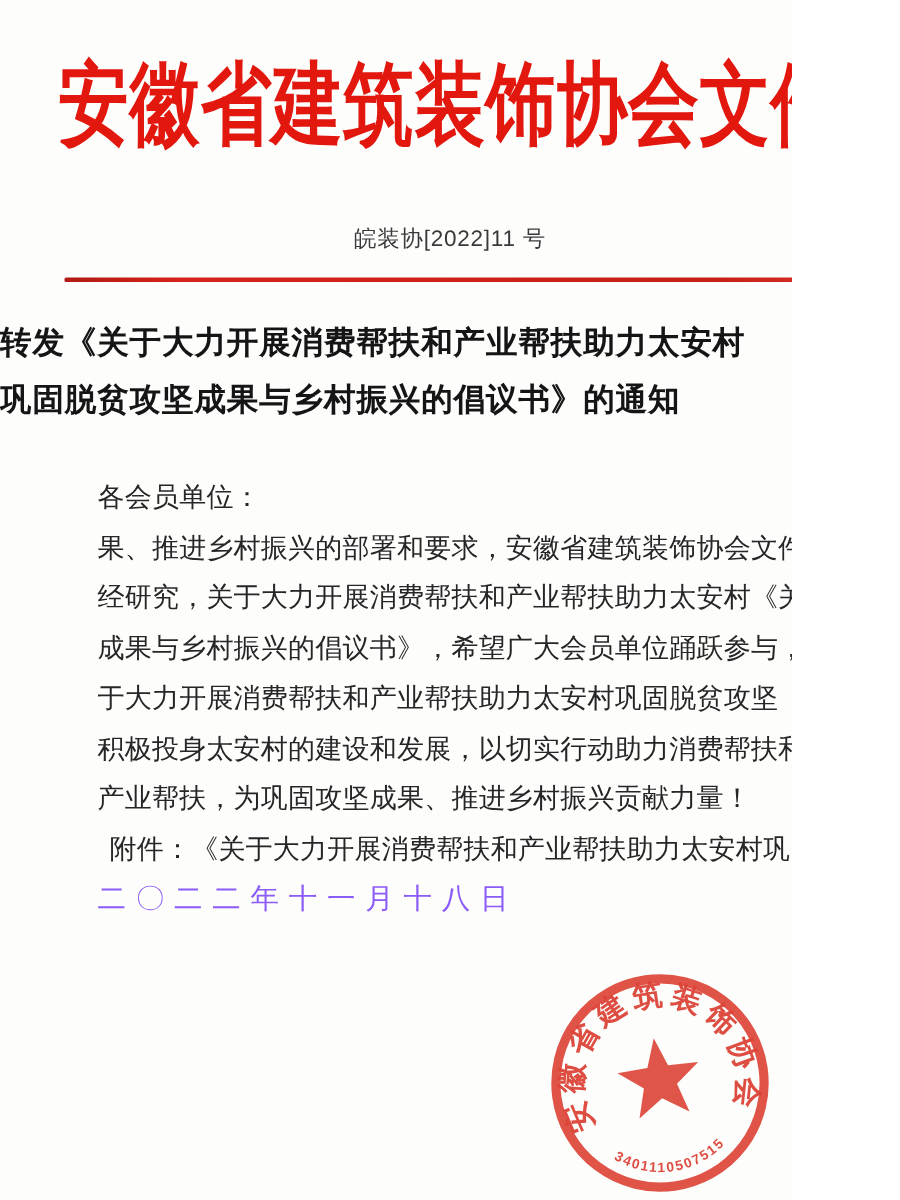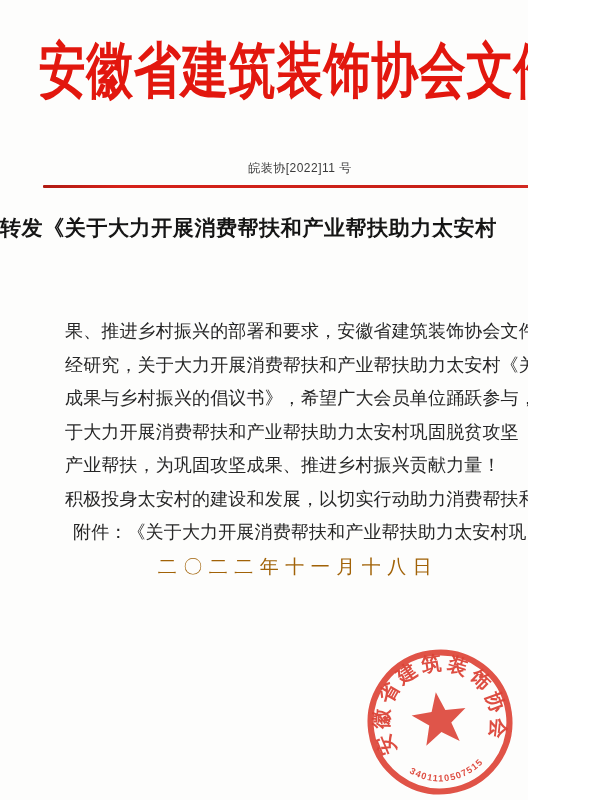--- a/index.html
+++ b/index.html
@@ -17,24 +17,24 @@
     text-align:center;
     font-size:47px; font-weight:bold;
     letter-spacing:0.5px;
     color:#e2170e;
     line-height:70px;
     transform:scaleY(1.28);
     transform-origin:50% 50%;
     white-space:nowrap;
   }
   .doc-number {
-    position:absolute; top:160px; left:0; width:600px;
+    position:absolute; top:150px; left:0; width:600px;
     text-align:center;
     font-family:"Liberation Sans","DejaVu Sans",sans-serif;
-    font-size:12px; color:#3a3a3a;
+    font-size:15px; color:#3a3a3a;
     letter-spacing:0.5px;
   }
   .red-divider {
     position:absolute; top:185px; left:43px;
     width:512px; height:3px;
     background:linear-gradient(to right,#b01b13,#d6221a 15%,#c62017 85%,#d93028);
     border-radius:1px;
   }
   .doc-title {
     position:absolute; top:209px; left:0; width:600px;
@@ -51,25 +51,25 @@
     color:#262626;
   }
   .line {
     height:33.5px; line-height:33.5px;
     white-space:nowrap;
   }
   .indent-para  { padding-left:34px; }
   .indent-sm    { padding-left:8px;  }
   .indent-attach{ padding-left:64px; }
   .date-line {
-    text-align:center;
+    text-align:left;
     padding-right:12px;
     font-size:19px;
     letter-spacing:6.5px;
-    color:#a16207;
+    color:#8b5cf6;
   }
   .seal {
     position:absolute; left:366px; top:648px;
     width:148px; height:148px;
     mix-blend-mode:multiply;
     opacity:0.92;
     transform:rotate(-8deg);
   }
 </style>
 </head>
@@ -78,29 +78,31 @@
 <div class="page">
 
   <div class="header-title">安徽省建筑装饰协会文件</div>
 
   <div class="doc-number">皖装协[2022]11 号</div>
 
   <div class="red-divider"></div>
 
   <div class="doc-title">
     <div>转发《关于大力开展消费帮扶和产业帮扶助力太安村</div>
+    <div>巩固脱贫攻坚成果与乡村振兴的倡议书》的通知</div>
   </div>
 
   <div class="body-block">
+    <div class="line">各会员单位：</div>
     <div class="line">果、推进乡村振兴的部署和要求，安徽省建筑装饰协会文件</div>
     <div class="line">经研究，关于大力开展消费帮扶和产业帮扶助力太安村《关</div>
     <div class="line">成果与乡村振兴的倡议书》，希望广大会员单位踊跃参与，</div>
     <div class="line">于大力开展消费帮扶和产业帮扶助力太安村巩固脱贫攻坚</div>
+    <div class="line">积极投身太安村的建设和发展，以切实行动助力消费帮扶和</div>
     <div class="line">产业帮扶，为巩固攻坚成果、推进乡村振兴贡献力量！</div>
-    <div class="line">积极投身太安村的建设和发展，以切实行动助力消费帮扶和</div>
     <div class="line indent-sm">附件：《关于大力开展消费帮扶和产业帮扶助力太安村巩固</div>
     <div class="line date-line">二〇二二年十一月十八日</div>
   </div>
 
   <svg class="seal" viewBox="0 0 145 145" xmlns="http://www.w3.org/2000/svg">
     <defs>
       <path id="rimPath" d="M 27.5,96.4 A 51,51 0 1 1 117.5,96.4" fill="none"></path>
       <path id="numPath" d="M 26.5,108 A 58,58 0 0 0 118.5,108" fill="none"></path>
     </defs>
     <circle cx="72.5" cy="72.5" r="68" fill="none" stroke="#dd3629" stroke-width="6" opacity="0.93"></circle>

